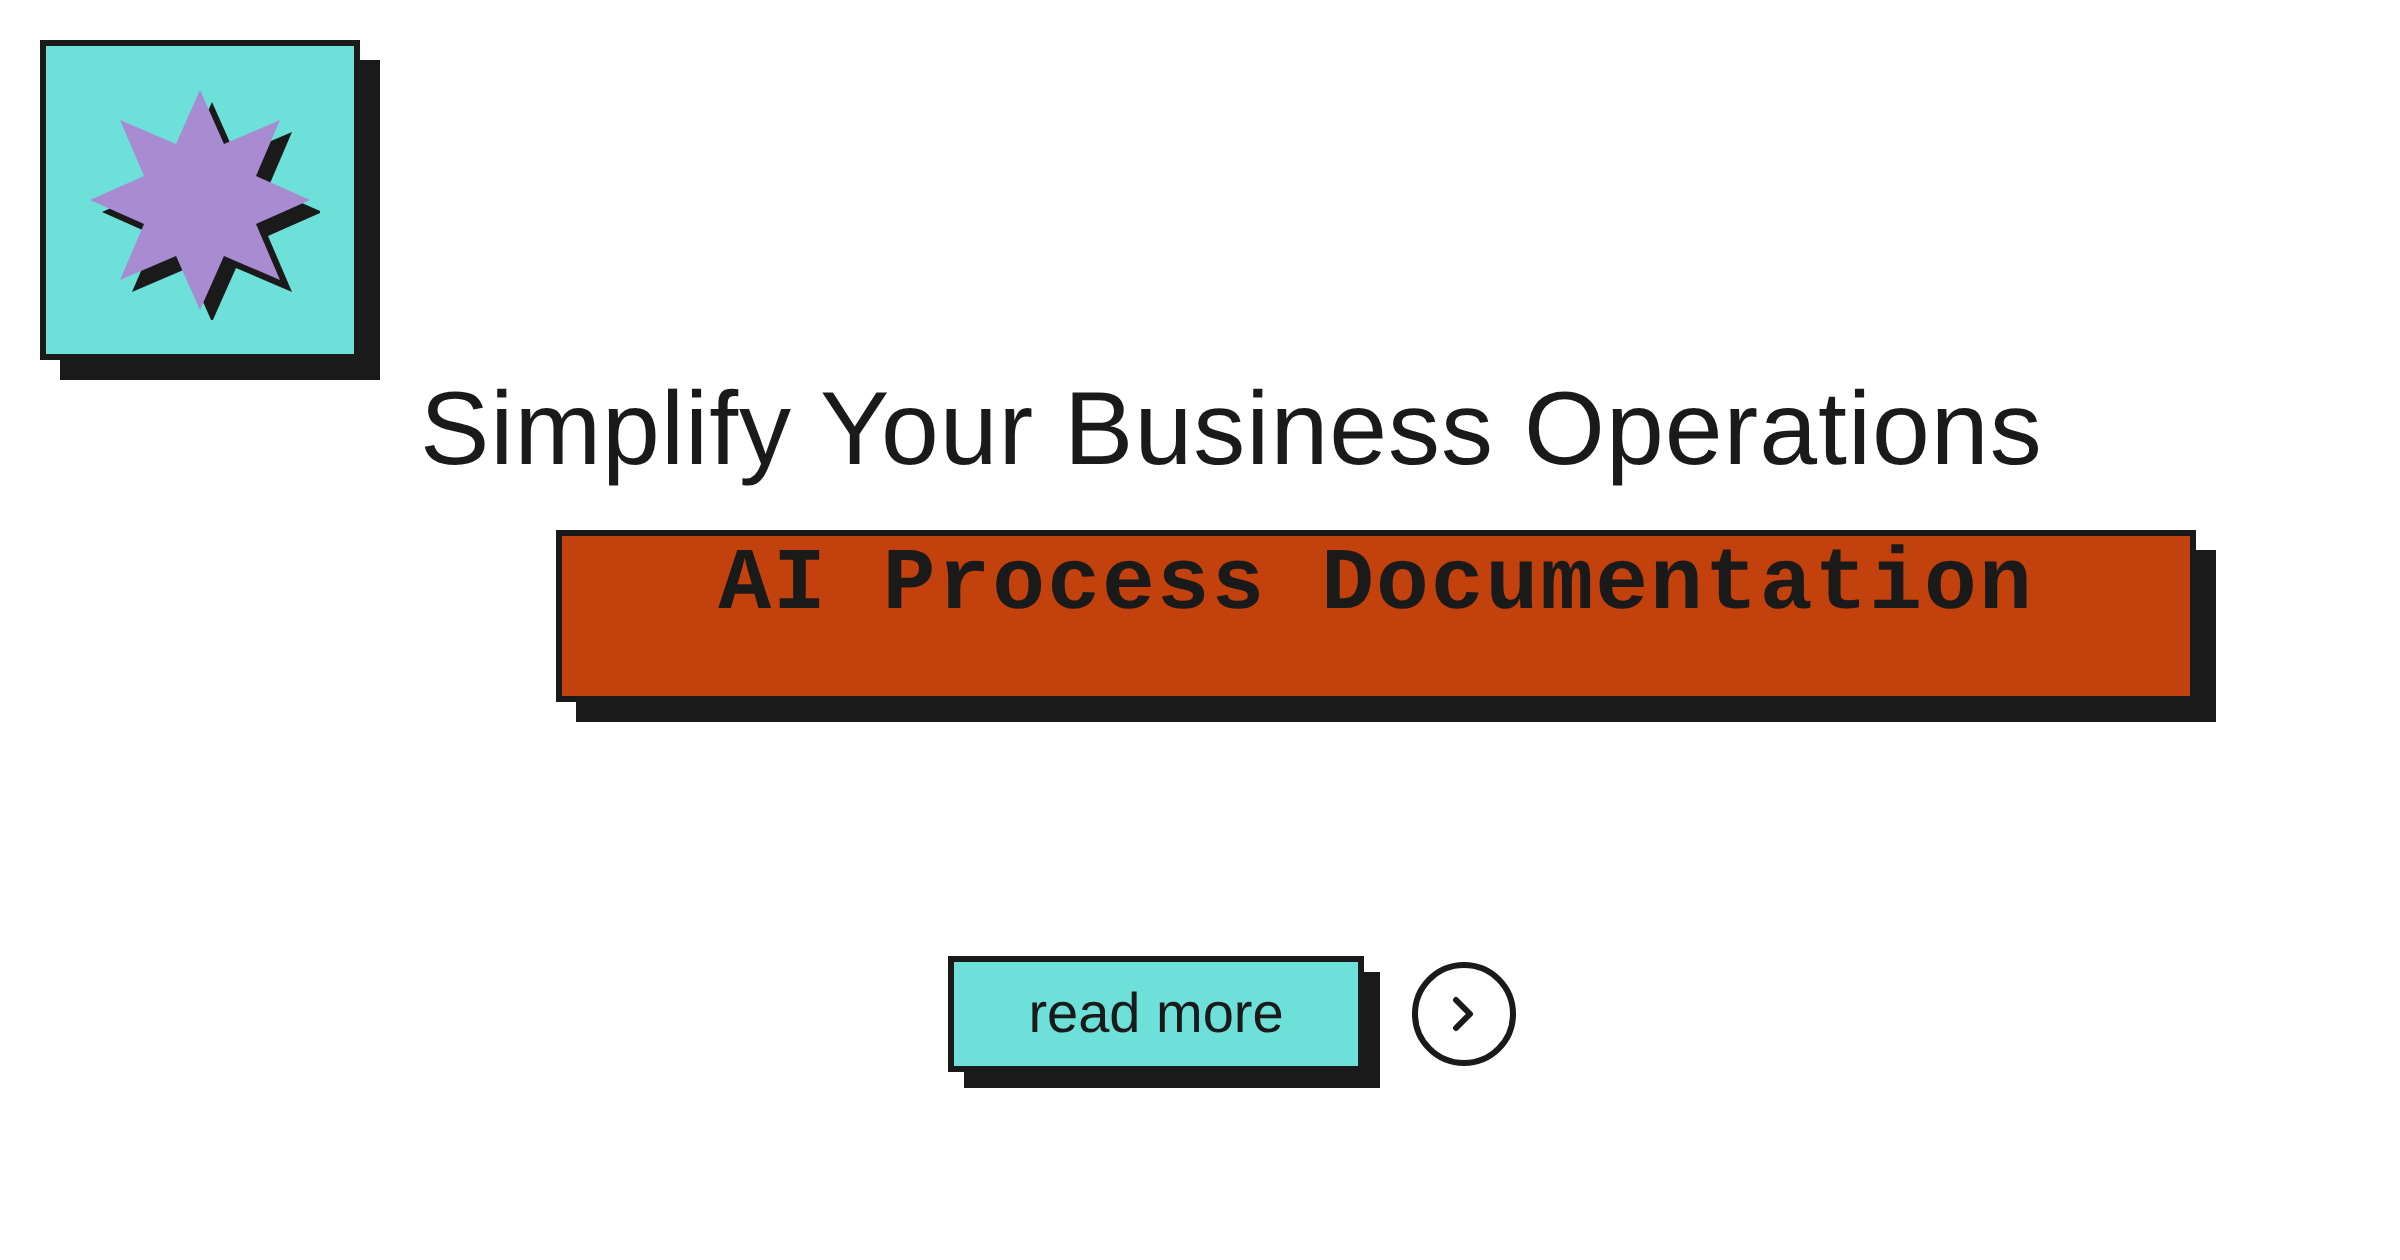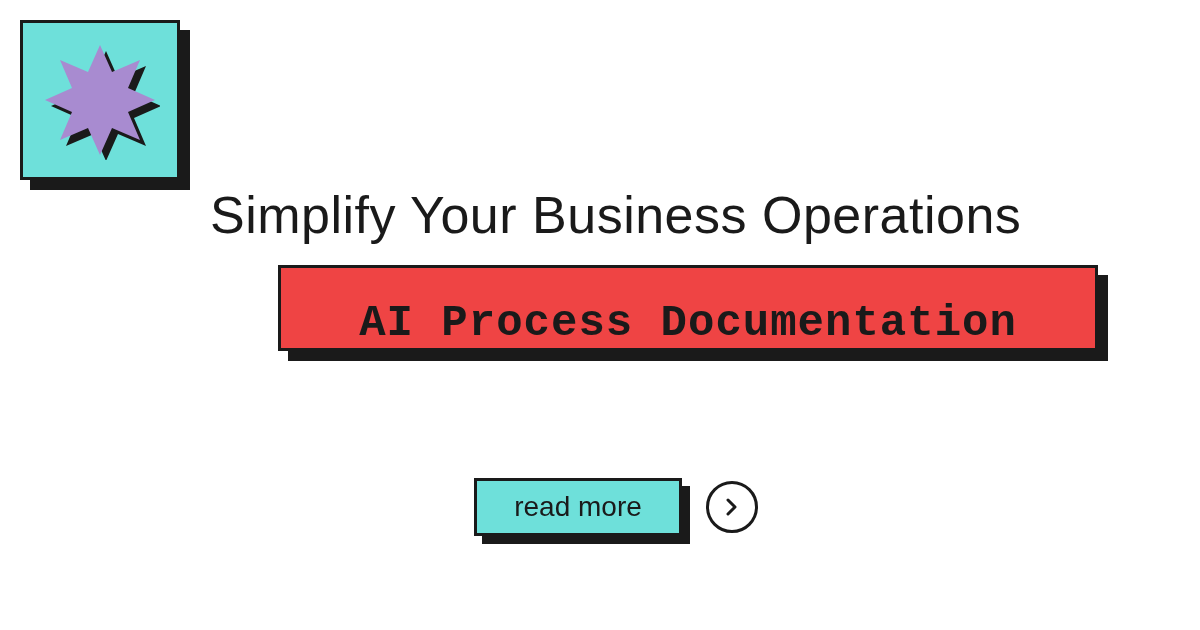--- a/index.html
+++ b/index.html
@@ -70,24 +70,24 @@
       width: 820px;
       height: 86px;
       background: #1a1a1a;
     }
     .subtitle-box {
       position: absolute;
       top: 0;
       left: 0;
       width: 820px;
       height: 86px;
-      background: #ef4444;
+      background: #c2410c;
       border: 3px solid #1a1a1a;
       display: flex;
-      align-items: flex-end;
+      align-items: flex-start;
       justify-content: center;
     }
     .subtitle-text {
       font-family: 'Courier New', Courier, monospace;
       font-size: 44px;
       font-weight: 700;
       color: #1a1a1a;
       letter-spacing: 1px;
     }
     

